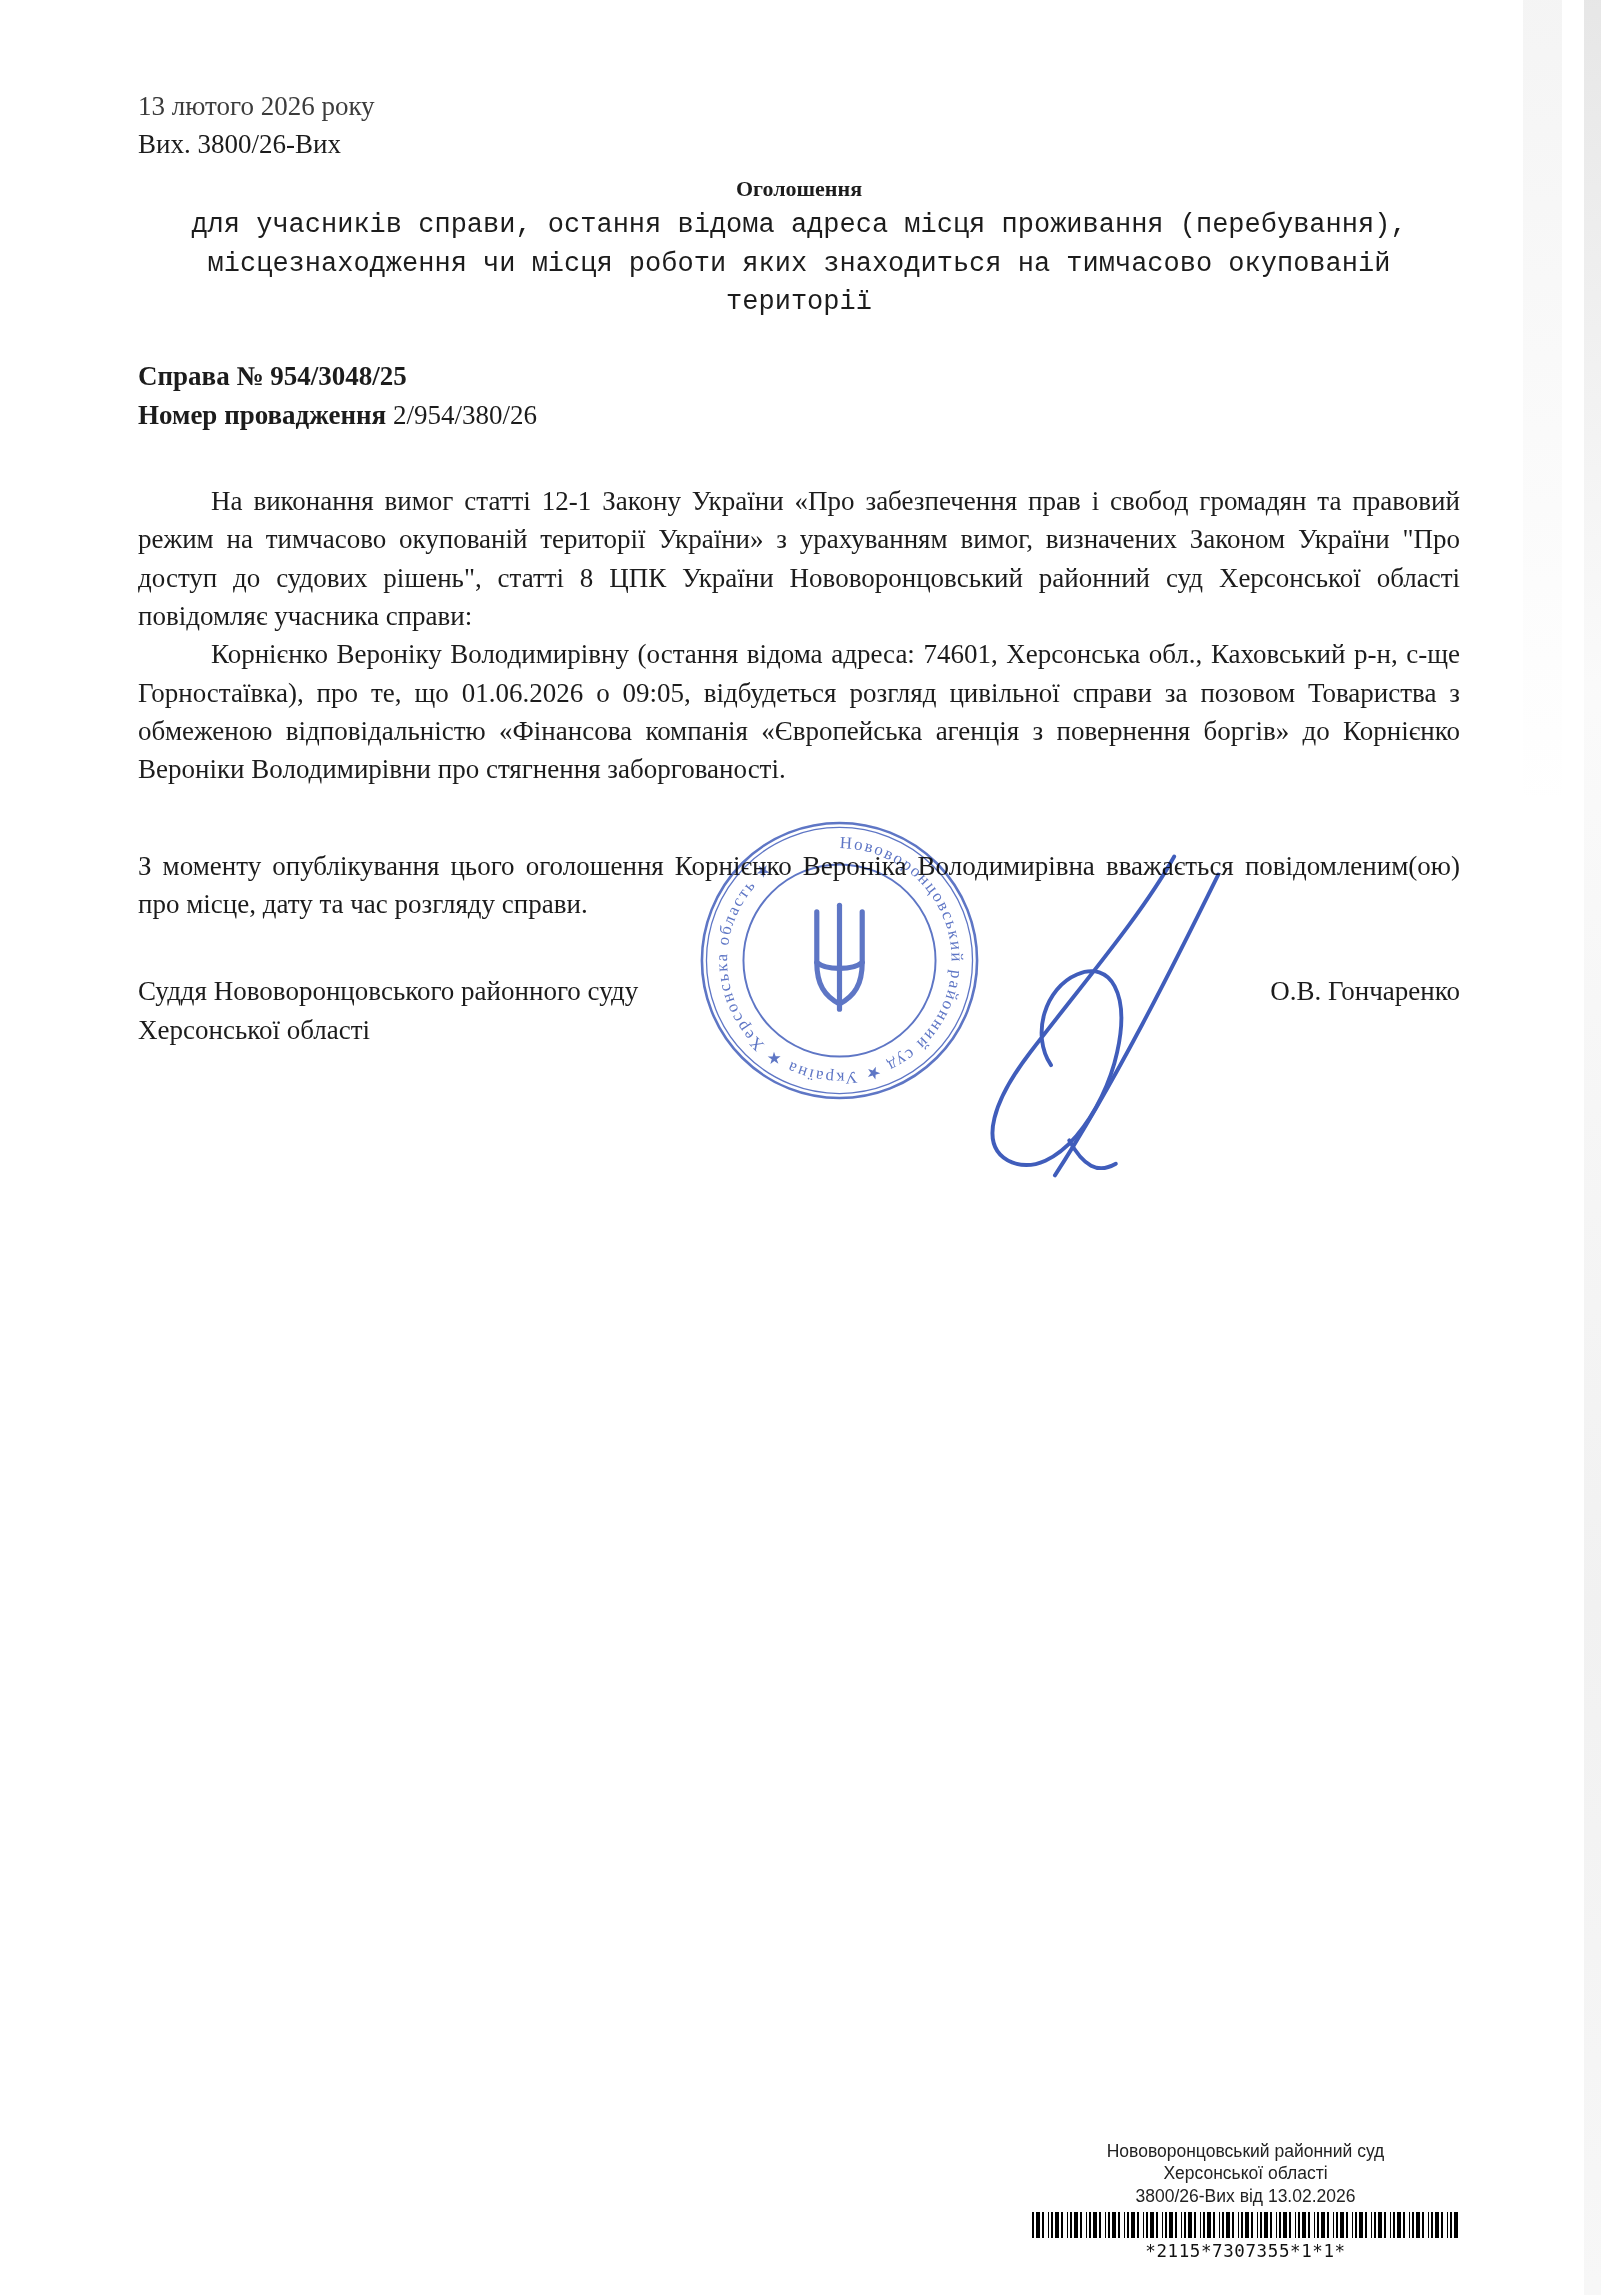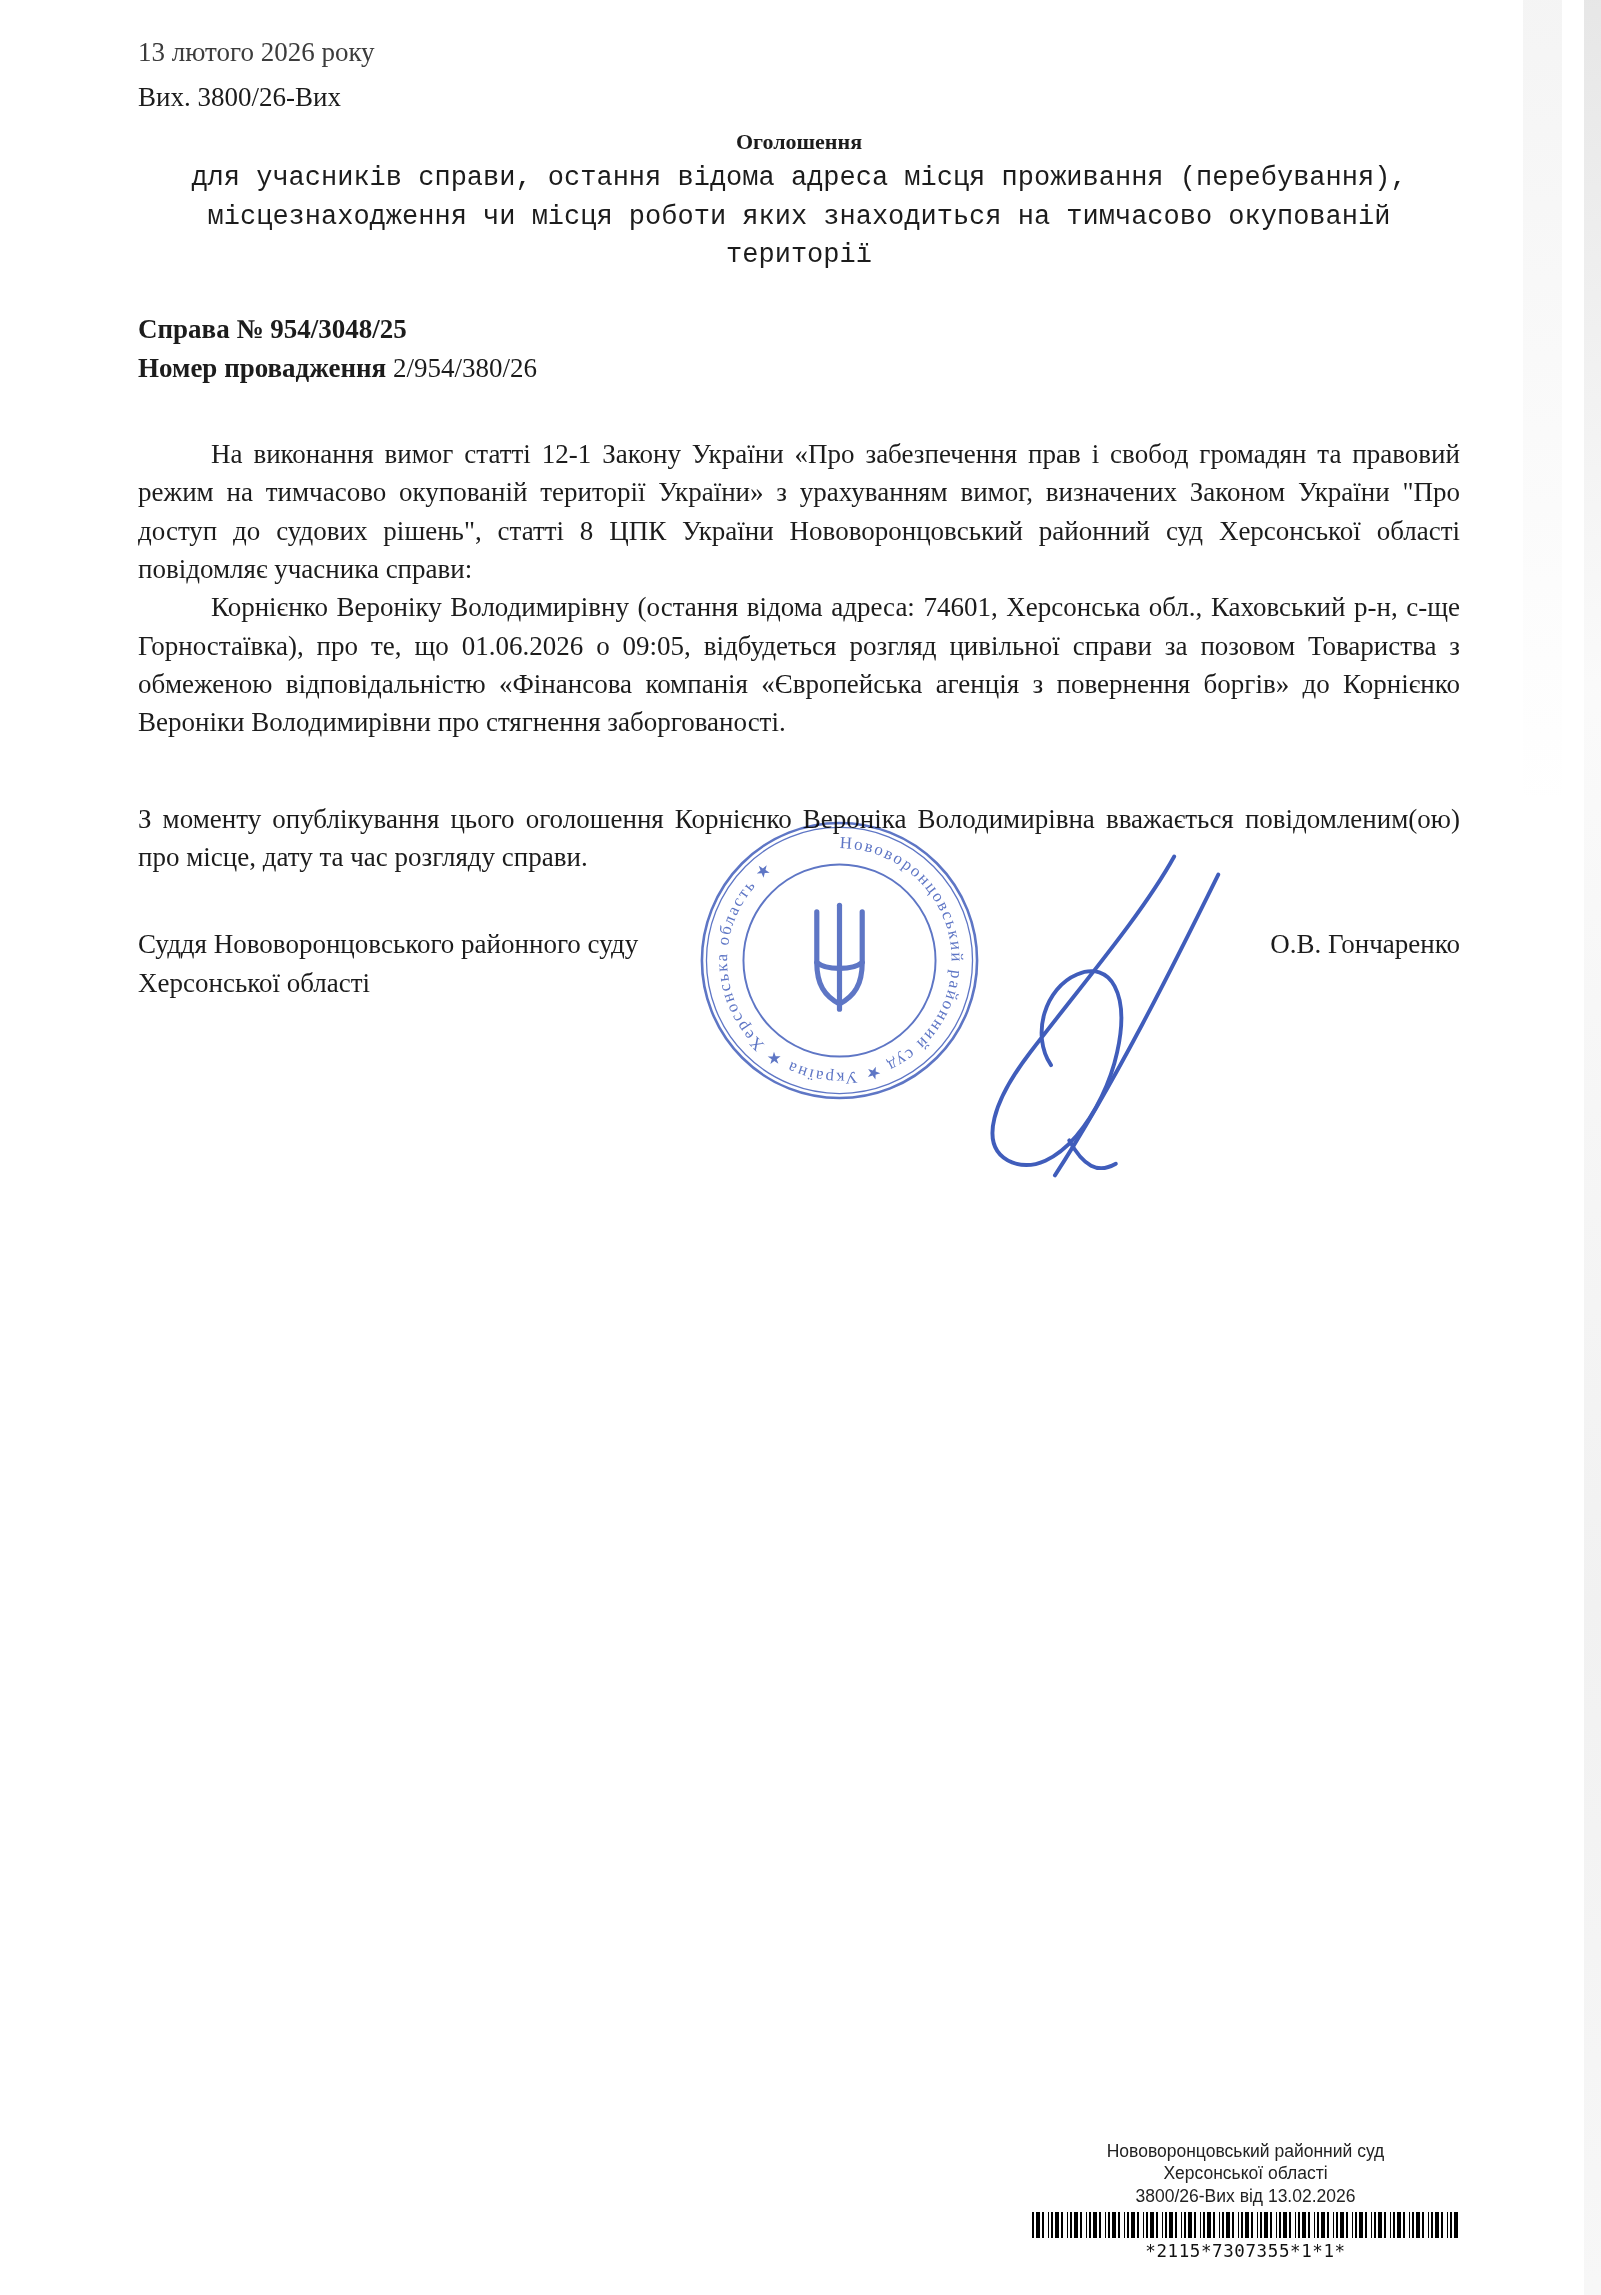--- a/index.html
+++ b/index.html
@@ -20,26 +20,26 @@
     pointer-events: none;
   }
   .scan-band {
     position: absolute;
     top: 0; right: 39px;
     width: 39px; height: 811px;
     background: linear-gradient(to bottom, rgba(150,150,150,0.10), rgba(150,150,150,0.0));
     pointer-events: none;
   }
   .content {
-    padding: 33px 141px 0 138px;
+    padding: 87px 141px 0 138px;
     font-size: 27px;
     line-height: 1.42;
   }
   .date { color: #3c3c3c; }
-  .ref  { margin-top: 7px; }
+  .ref  { margin-top: 0; }
   .title {
     text-align: center;
     font-weight: bold;
     font-size: 22px;
     margin-top: 9px;
   }
   .subtitle {
     text-align: center;
     margin-top: 2.6px;
     font-family: Liberation Mono, monospace;

